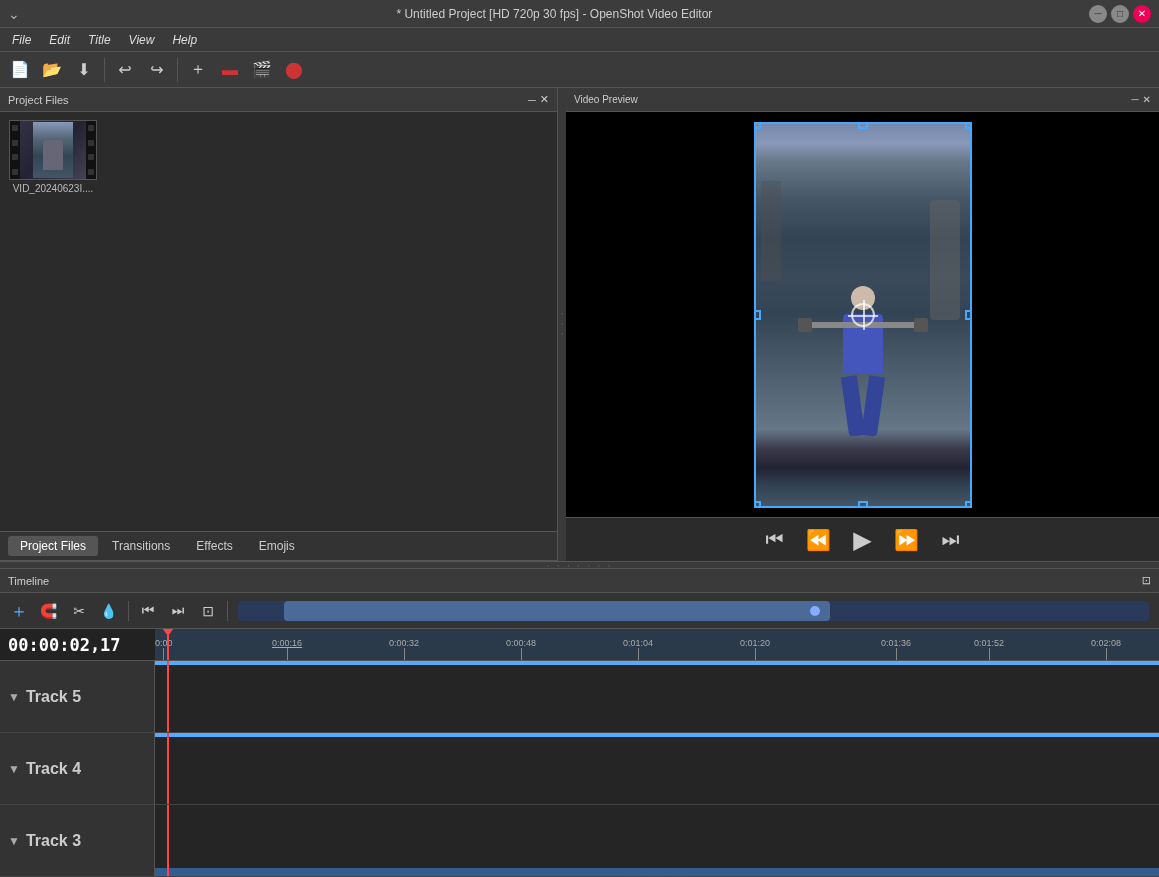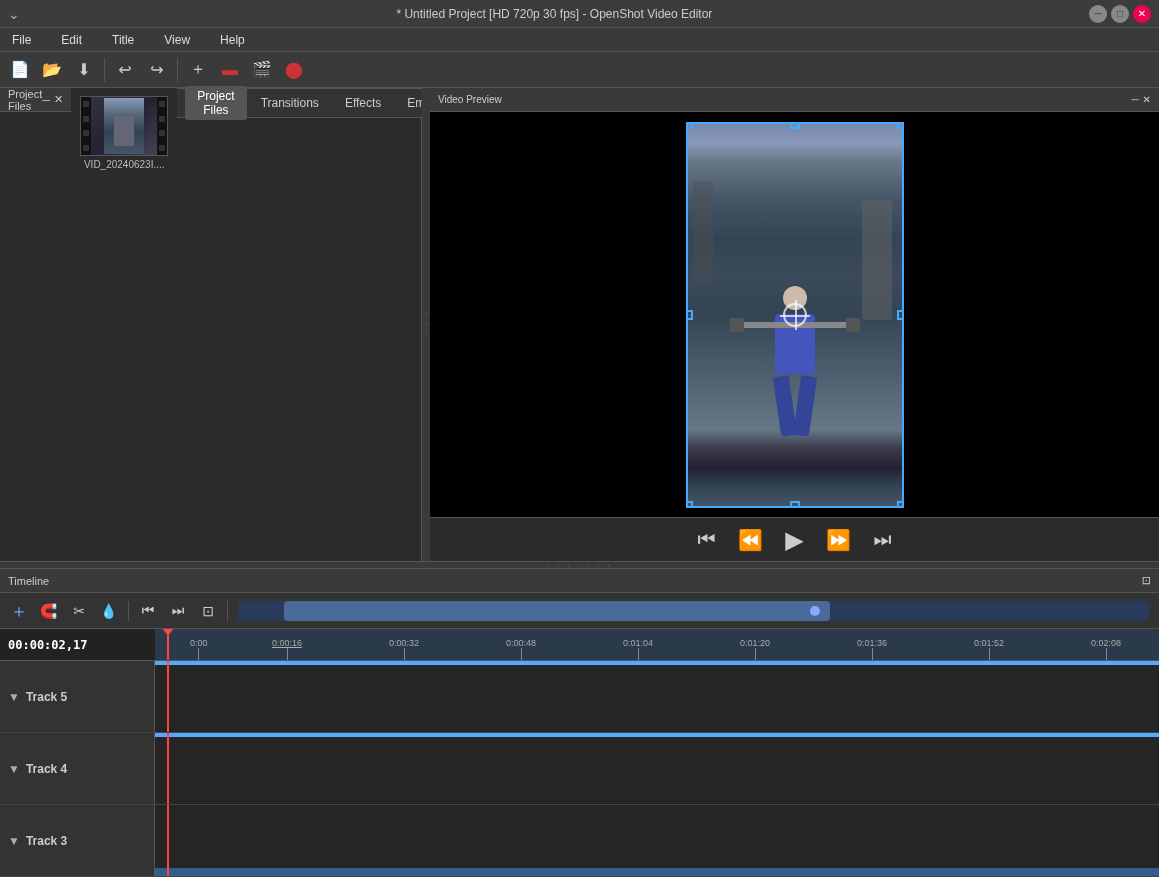--- a/index.html
+++ b/index.html
@@ -51,21 +51,22 @@
     .win-expand { font-size: 14px; color: #aaa; cursor: pointer; }
 
     
     #menu-bar {
       background: #3a3a3a;
       height: 24px;
       display: flex;
       align-items: center;
       padding: 0 4px;
       border-bottom: 1px solid #555;
-      gap: 14px;
+      gap: 2px;
+      font-style: italic;
     }
     .menu-item {
       padding: 2px 8px;
       cursor: pointer;
       color: #ddd;
       font-size: 12px;
       border-radius: 3px;
     }
 
     
@@ -100,25 +101,25 @@
       flex-direction: column;
     }
 
     #upper-section {
       display: flex;
       height: 540px;
     }
 
     
     #left-panel {
-      width: 422px;
+      width: 558px;
       background: #2b2b2b;
       border-right: 1px solid #555;
       display: flex;
-      flex-direction: row;
+      flex-direction: column;
     }
 
     #project-files-header {
       background: #3a3a3a;
       height: 24px;
       display: flex;
       align-items: center;
       padding: 0 8px;
       border-bottom: 1px solid #555;
       justify-content: space-between;
@@ -427,21 +428,21 @@
       display: flex;
       align-items: flex-end;
       padding-left: 155px;
       overflow: hidden;
     }
     #time-display {
       position: absolute;
       left: 8px;
       top: 50%;
       transform: translateY(-50%);
-      font-size: 12px;
+      font-size: 17px;
       color: #fff;
       font-weight: bold;
       font-family: monospace;
     }
     #timeline-ruler {
       flex: 1;
       height: 32px;
       position: relative;
       background: #2a3a4a;
     }
@@ -499,21 +500,21 @@
       gap: 6px;
       flex-shrink: 0;
     }
     .track-arrow {
       color: #aaa;
       font-size: 12px;
       cursor: pointer;
     }
     .track-name {
       color: #ccc;
-      font-size: 12px;
+      font-size: 16px;
       font-weight: bold;
     }
     .track-content {
       flex: 1;
       background: #252525;
       position: relative;
       overflow: hidden;
     }
 
     
@@ -777,21 +778,21 @@
         <div class="tl-zoom-handle">
           <div class="zoom-dot"></div>
         </div>
       </div>
     </div>
 
     <div id="timeline-ruler-area">
       <span id="time-display">00:00:02,17</span>
       <div id="timeline-ruler">
 
-        <div class="ruler-mark" style="left:0px;padding-left:35px;">
+        <div class="ruler-mark" style="left:0px;">
           <span>0:00</span>
             <div class="ruler-line ruler-line-major"></div>
         </div>
         <div class="ruler-mark" style="left:117px;text-decoration:underline;">
           <span>0:00:16</span>
             <div class="ruler-line ruler-line-major"></div>
         </div>
         <div class="ruler-mark" style="left:234px;">
           <span>0:00:32</span>
             <div class="ruler-line ruler-line-major"></div>
@@ -801,21 +802,21 @@
             <div class="ruler-line ruler-line-major"></div>
         </div>
         <div class="ruler-mark" style="left:468px;">
           <span>0:01:04</span>
             <div class="ruler-line ruler-line-major"></div>
         </div>
         <div class="ruler-mark" style="left:585px;">
           <span>0:01:20</span>
             <div class="ruler-line ruler-line-major"></div>
         </div>
-        <div class="ruler-mark" style="left:702px;text-align:right;">
+        <div class="ruler-mark" style="left:726px;text-align:right;">
           <span>0:01:36</span>
             <div class="ruler-line ruler-line-major"></div>
         </div>
         <div class="ruler-mark" style="left:819px;">
           <span>0:01:52</span>
             <div class="ruler-line ruler-line-major"></div>
         </div>
         <div class="ruler-mark" style="left:936px;">
           <span>0:02:08</span>
             <div class="ruler-line ruler-line-major"></div>

